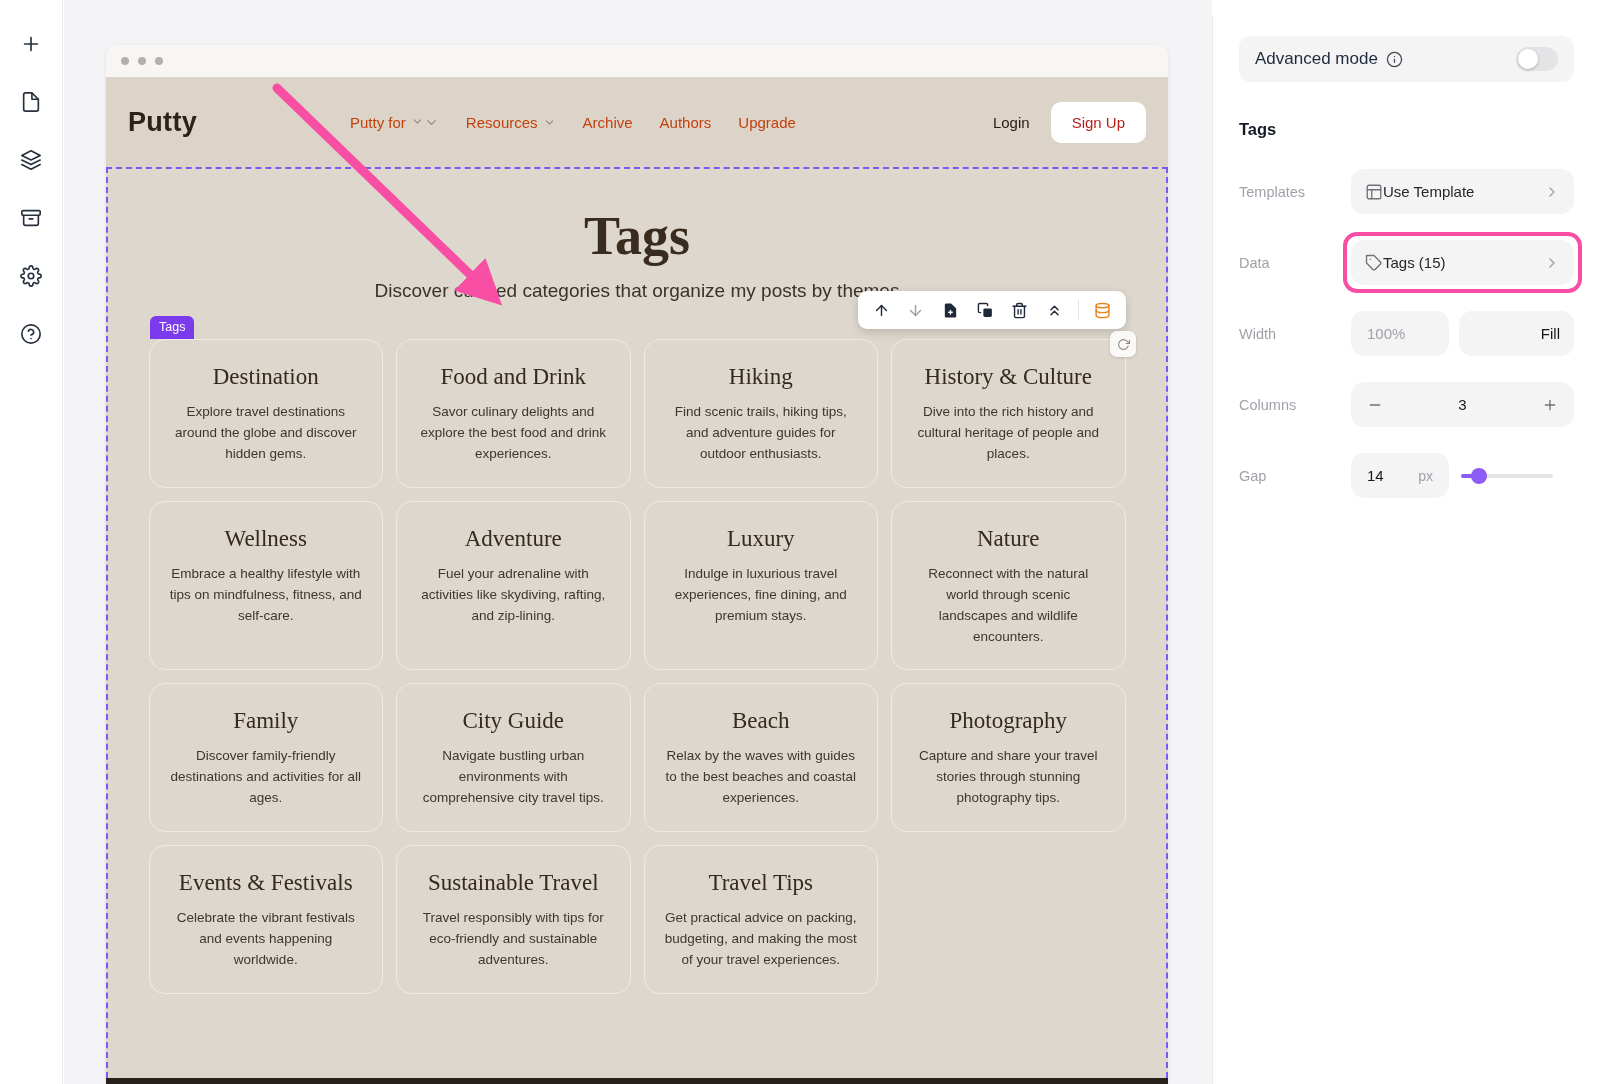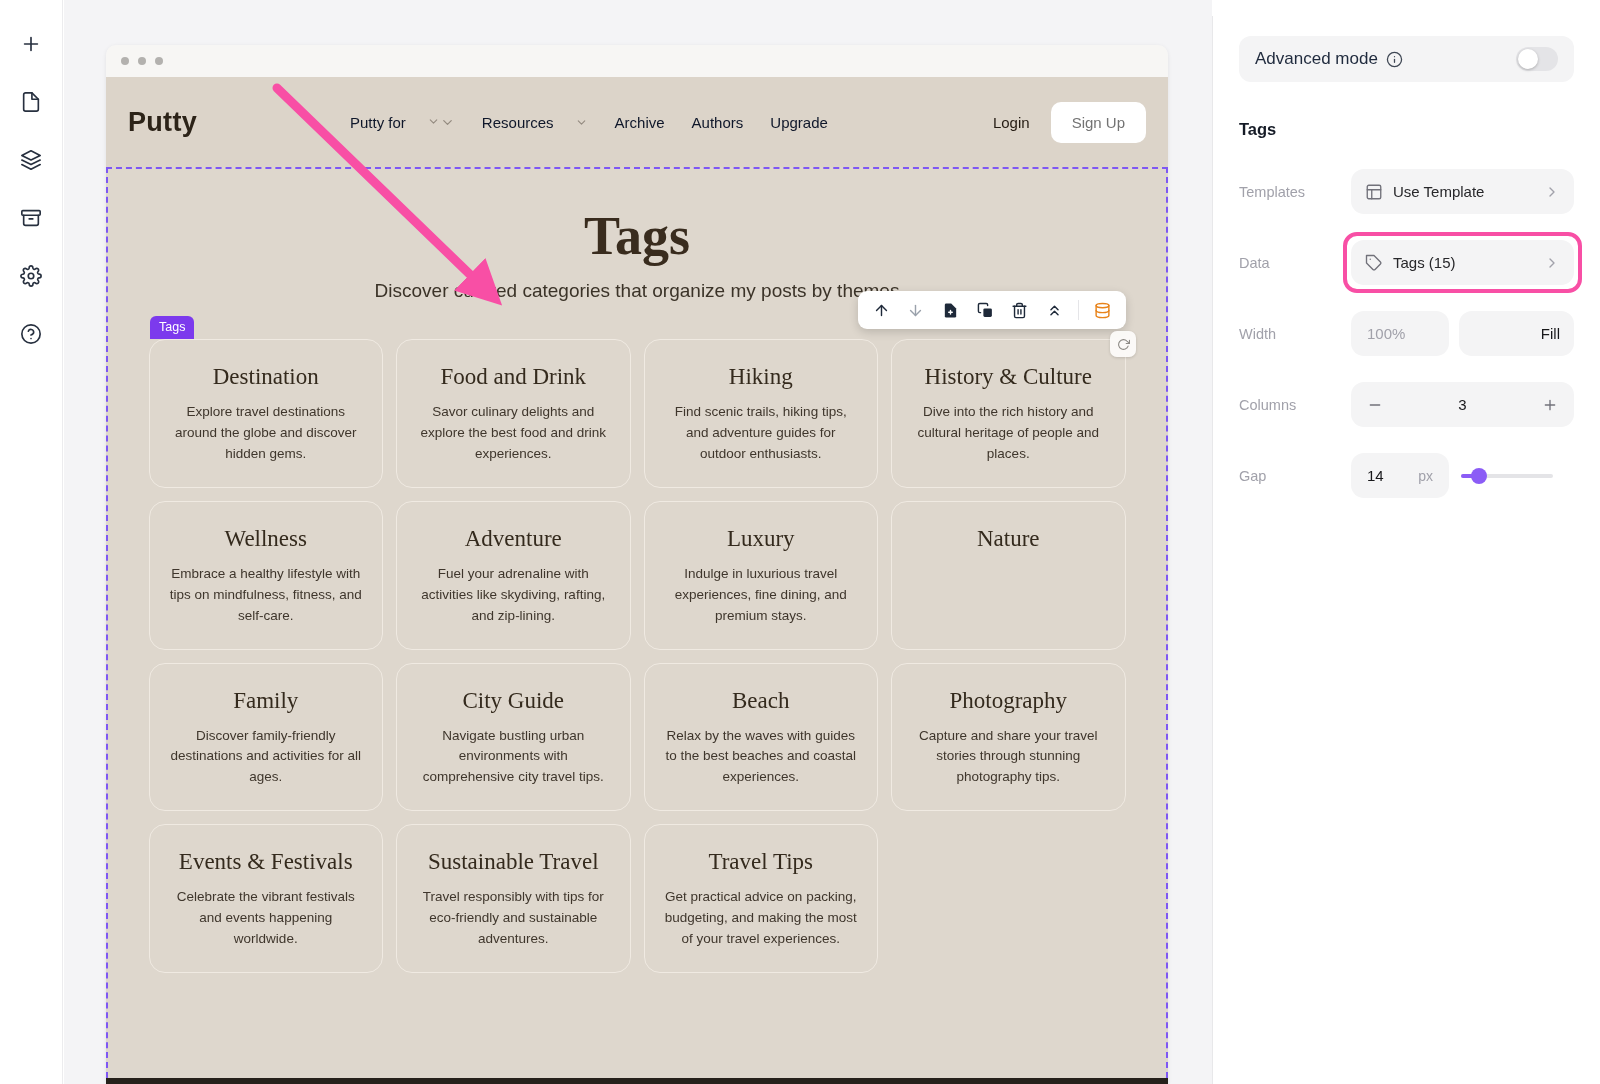--- a/index.html
+++ b/index.html
@@ -21,26 +21,26 @@
   
   .window { position:absolute; left:42px; top:45px; width:1062px; height:1039px;
             border-radius:10px 10px 0 0; box-shadow:0 1px 4px rgba(0,0,0,.08); }
   .winbar { height:32px; background:#f7f6f4; border-radius:10px 10px 0 0;
             display:flex; align-items:center; padding-left:15px; gap:9px; }
   .windot { width:8px; height:8px; border-radius:50%; background:#b3b1ae; }
 
   .siteheader { height:90px; background:#dcd4c9; display:flex; align-items:center; padding:0 22px; }
   .logo { font-size:27px; font-weight:800; color:#2c2318; letter-spacing:.3px; }
   .nav { display:flex; align-items:center; gap:27px; margin-left:153px; }
-  .nav-item { display:flex; align-items:center; gap:21px; font-size:15px; font-weight:500;
-              color:#0f172a; background:none; border:none; cursor:pointer; }
+  .nav-item { display:flex; align-items:center; gap:5px; font-size:15px; font-weight:500;
+              color:#c2410c; background:none; border:none; cursor:pointer; }
   .nav-item .chev { color:#948b80; display:flex; }
   .authbox { margin-left:auto; display:flex; align-items:center; gap:21px; }
   .login { font-size:15px; font-weight:500; color:#241b12; background:none; border:none; cursor:pointer; }
-  .signup { font-size:15px; font-weight:500; color:#737373; background:#fff; border:none;
+  .signup { font-size:15px; font-weight:500; color:#b91c1c; background:#fff; border:none;
             border-radius:10px; padding:12px 21px; cursor:pointer; }
 
   .section { position:absolute; top:122px; left:0; right:0; bottom:6px; background:#ded7cd;
              border:2px dashed #7e57f3; border-bottom:none; text-align:center; overflow:hidden; }
   .sec-title { font-family:"Liberation Serif",serif; font-weight:600; font-size:54px;
                color:#392c1e; margin-top:36px; }
   .sec-sub { font-size:19px; color:#3b3328; margin-top:13px; }
 
   .grid { width:977px; margin:37px auto 0; display:grid;
           grid-template-columns:repeat(4,1fr); gap:13px; text-align:center; }
@@ -82,21 +82,21 @@
   .toggle { margin-left:auto; width:42px; height:24px; border-radius:12px; background:#e4e4e7;
             border:none; cursor:pointer; position:relative; }
   .toggle .knob { position:absolute; left:2px; top:2px; width:20px; height:20px; border-radius:50%;
                   background:#fff; box-shadow:0 1px 3px rgba(0,0,0,.25); }
 
   .panel-title { font-size:16.5px; font-weight:700; color:#151b26; margin:38px 0 30px; }
 
   .prow { display:flex; align-items:center; margin-bottom:26px; }
   .plabel { width:112px; flex:none; font-size:14.5px; color:#a1a1aa; }
   .pbtn { flex:1; height:45px; background:#f4f4f5; border:none; border-radius:13px; cursor:pointer;
-          display:flex; align-items:center; padding:0 14px; gap:10px; font-size:15px;
+          display:flex; align-items:center; padding:0 14px; font-size:15px;
           font-weight:500; color:#27272a; }
   .pbtn .lead { color:#71717a; display:flex; }
   .pbtn .chev { margin-left:auto; color:#a1a1aa; display:flex; }
 
   .hl-wrap { position:relative; flex:1; display:flex; }
   .hl-wrap::after { content:""; position:absolute; inset:-8px; border:4px solid #f84fa5;
                     border-radius:14px; pointer-events:none; }
 
   .pill { background:#f4f4f5; border-radius:13px; height:45px; display:flex; align-items:center; }
   .w-input { width:98px; padding:0 16px; font-size:15px; color:#a1a1aa; }
@@ -250,20 +250,21 @@
           <div class="card">
             <h3>Adventure</h3>
             <p>Fuel your adrenaline with activities like skydiving, rafting, and zip-lining.</p>
           </div>
           <div class="card">
             <h3>Luxury</h3>
             <p>Indulge in luxurious travel experiences, fine dining, and premium stays.</p>
           </div>
           <div class="card">
             <h3>Nature</h3>
+            <p>Reconnect with the natural world through scenic landscapes and wildlife encounters.</p>
           </div>
           <div class="card">
             <h3>Family</h3>
             <p>Discover family-friendly destinations and activities for all ages.</p>
           </div>
           <div class="card">
             <h3>City Guide</h3>
             <p>Navigate bustling urban environments with comprehensive city travel tips.</p>
           </div>
           <div class="card">

